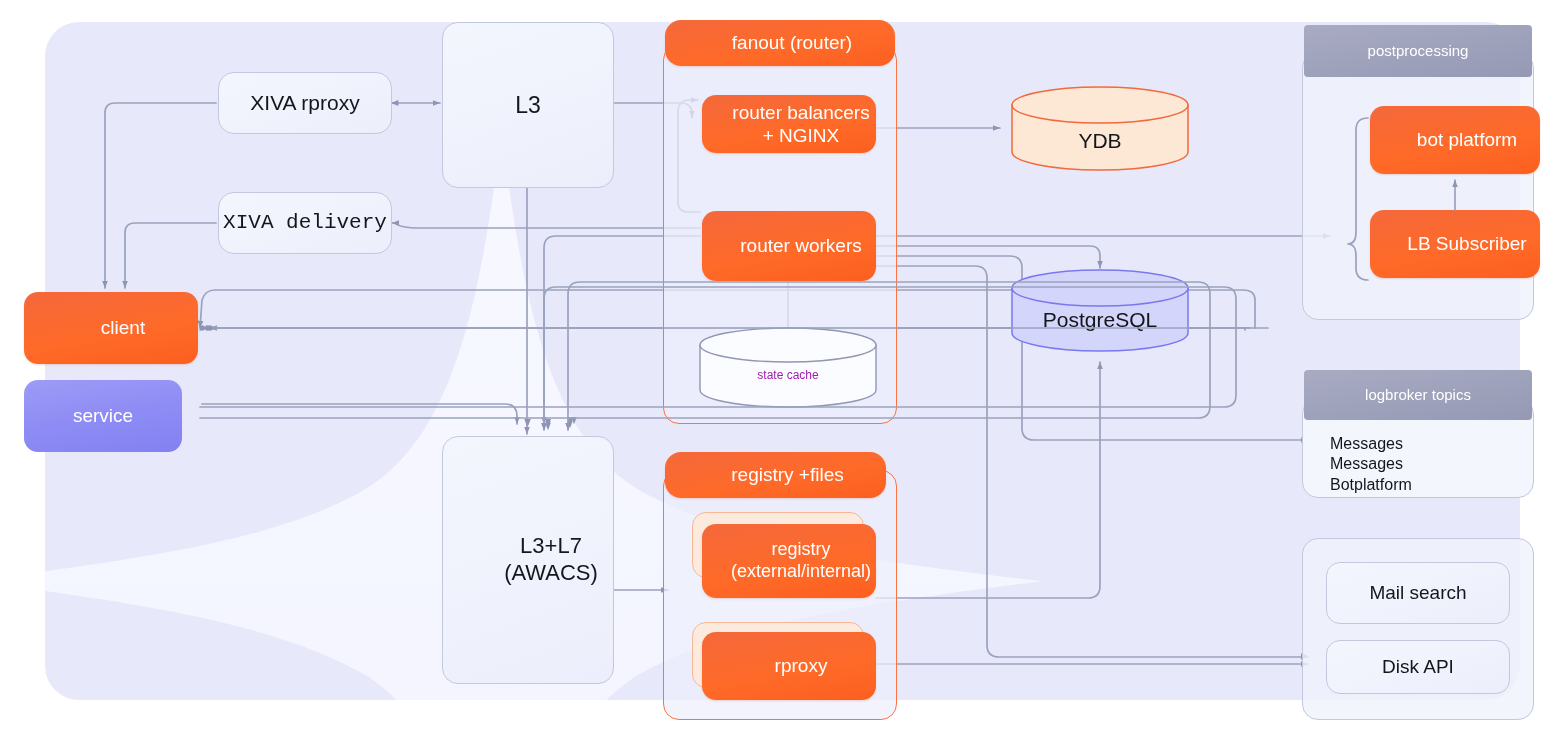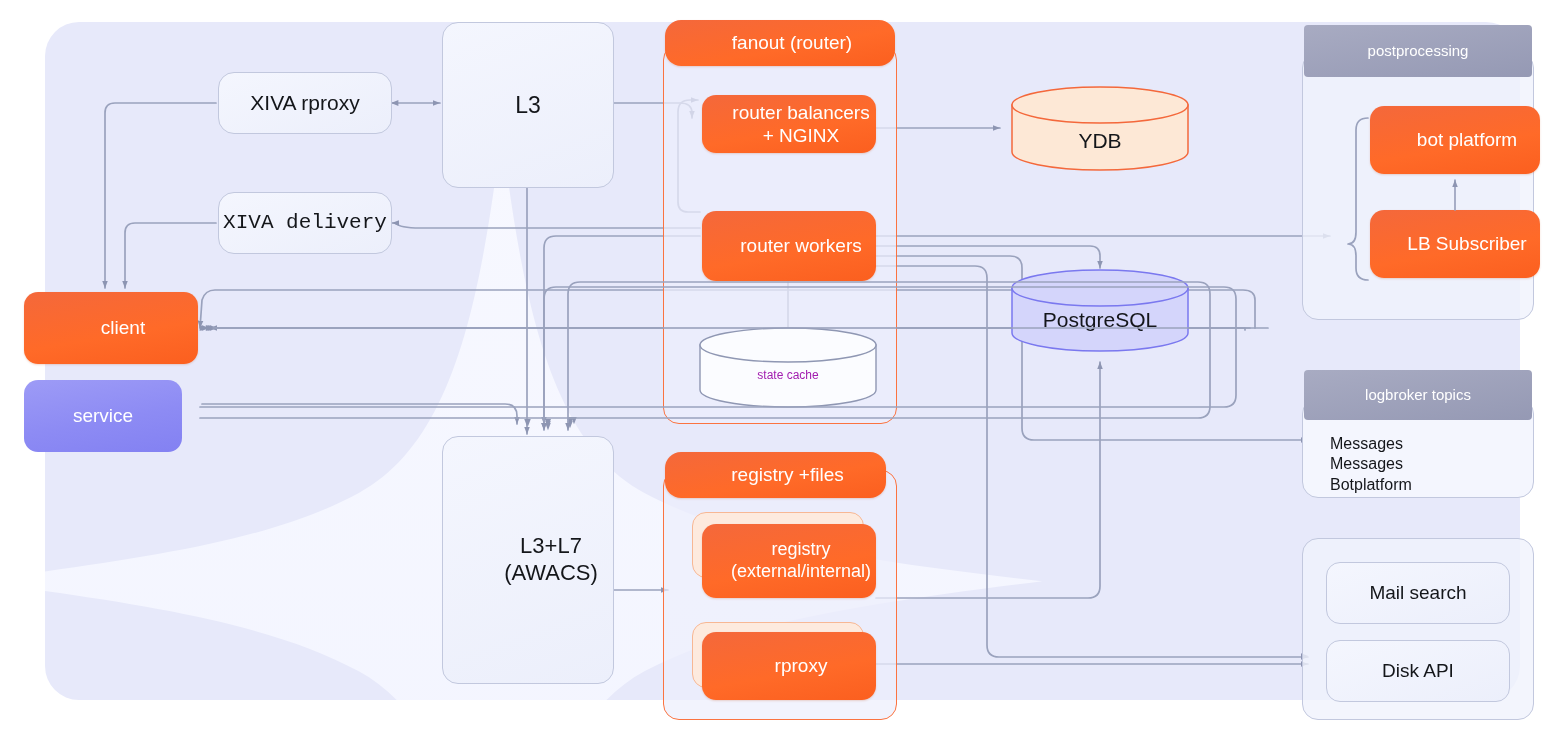--- a/index.html
+++ b/index.html
@@ -295,21 +295,21 @@
   <div class="group-plain" style="left:1302px;top:398px;width:232px;height:100px;background:#f4f6fe;"></div>
   <div class="node grey-hdr" style="left:1304px;top:370px;width:228px;height:50px;">logbroker topics</div>
   <div class="topics" style="left:1316px;top:424px;width:210px;height:68px;">
     <div>Messages</div>
     <div>Messages</div>
     <div>Botplatform</div>
   </div>
 
   <div class="group-plain" style="left:1302px;top:538px;width:232px;height:182px;"></div>
   <div class="node pale sm" style="left:1326px;top:562px;width:184px;height:62px;">Mail search</div>
-  <div class="node pale sm" style="left:1326px;top:640px;width:184px;height:62px;">Disk API</div>
+  <div class="node pale sm" style="left:1326px;top:640px;width:184px;height:54px;">Disk API</div>
 
   <svg class="layer" viewBox="0 0 1560 744" style="pointer-events:none;">
     <defs>
       <marker id="a3" markerWidth="9" markerHeight="9" refX="7.4" refY="3.4" orient="auto" markerUnits="userSpaceOnUse">
         <path d="M0,0.5 L7.6,3.4 L0,6.3 z" fill="#8d95b2"></path>
       </marker>
       <marker id="a3l" markerWidth="9" markerHeight="9" refX="1.2" refY="3.4" orient="auto" markerUnits="userSpaceOnUse">
         <path d="M7.6,0.5 L0,3.4 L7.6,6.3 z" fill="#8d95b2"></path>
       </marker>
     </defs>

